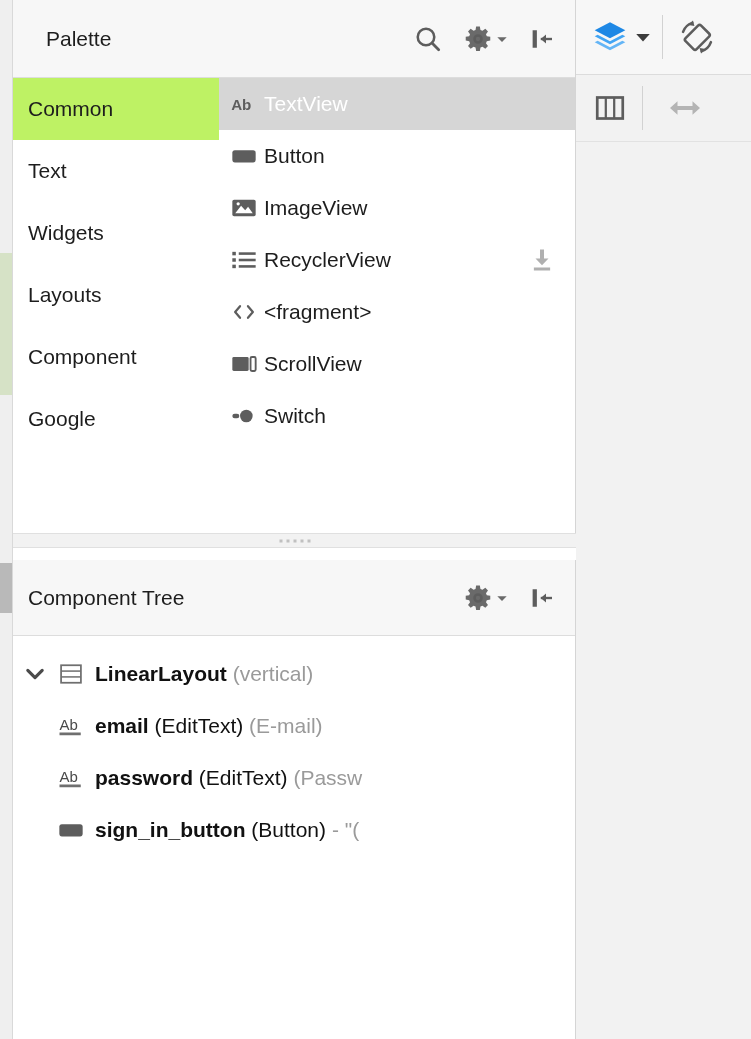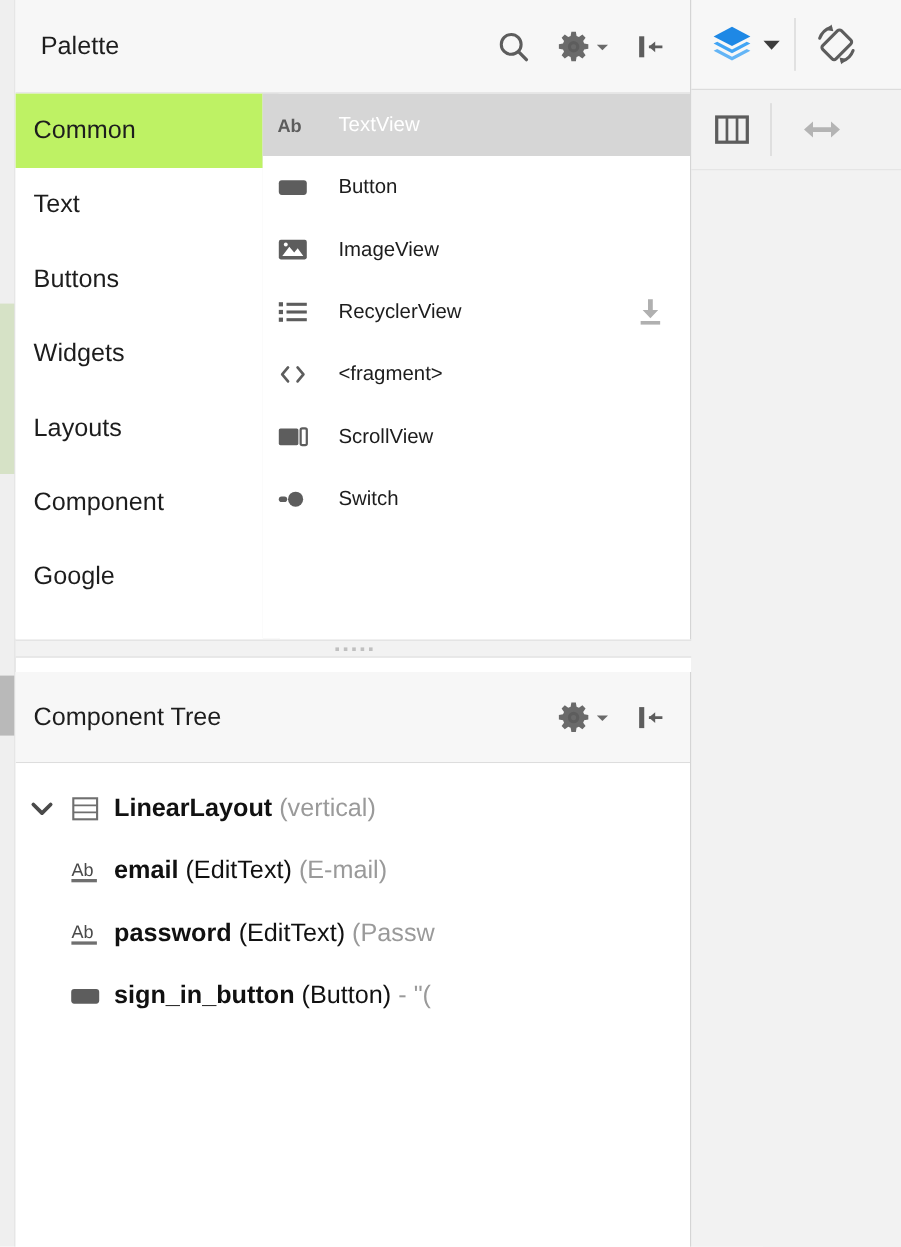--- a/index.html
+++ b/index.html
@@ -100,21 +100,21 @@
   #palette-header {
     position: relative;
     height: 78px;
     background: #f7f7f7;
     border-bottom: 1px solid #dddddd;
     display: flex;
     align-items: center;
     box-sizing: border-box;
   }
   #palette-title {
-    margin-left: 21px;
+    margin-left: 33px;
     font-size: 21px;
     color: #1d1d1d;
     white-space: nowrap;
   }
   #palette-header-actions {
     margin-left: auto;
     display: flex;
     align-items: center;
     gap: 18px;
     padding-right: 18px;
@@ -190,23 +190,23 @@
     background: #d6d6d6;
   }
   .widget-item .wi-icon {
     width: 34px;
     display: flex;
     align-items: center;
     justify-content: flex-start;
     flex: none;
   }
   .widget-item .wi-label {
-    font-size: 17px;
+    font-size: 21px;
     color: #1d1d1d;
-    margin-left: 18px;
+    margin-left: 0;
   }
   .widget-item.selected .wi-label {
     color: #ffffff;
   }
   .wi-download {
     margin-left: auto;
     margin-right: 18px;
     display: flex;
     align-items: center;
   }
@@ -405,23 +405,20 @@
   <div id="palette-body">
 
     <div id="palette-categories">
       <div class="cat-item selected">
         <span>Common</span>
       </div>
       <div class="cat-item">
         <span>Text</span>
       </div>
       <div class="cat-item">
-        <span>Buttons</span>
-      </div>
-      <div class="cat-item">
         <span>Widgets</span>
       </div>
       <div class="cat-item">
         <span>Layouts</span>
       </div>
       <div class="cat-item">
         <span>Component</span>
       </div>
       <div class="cat-item">
         <span>Google</span>

